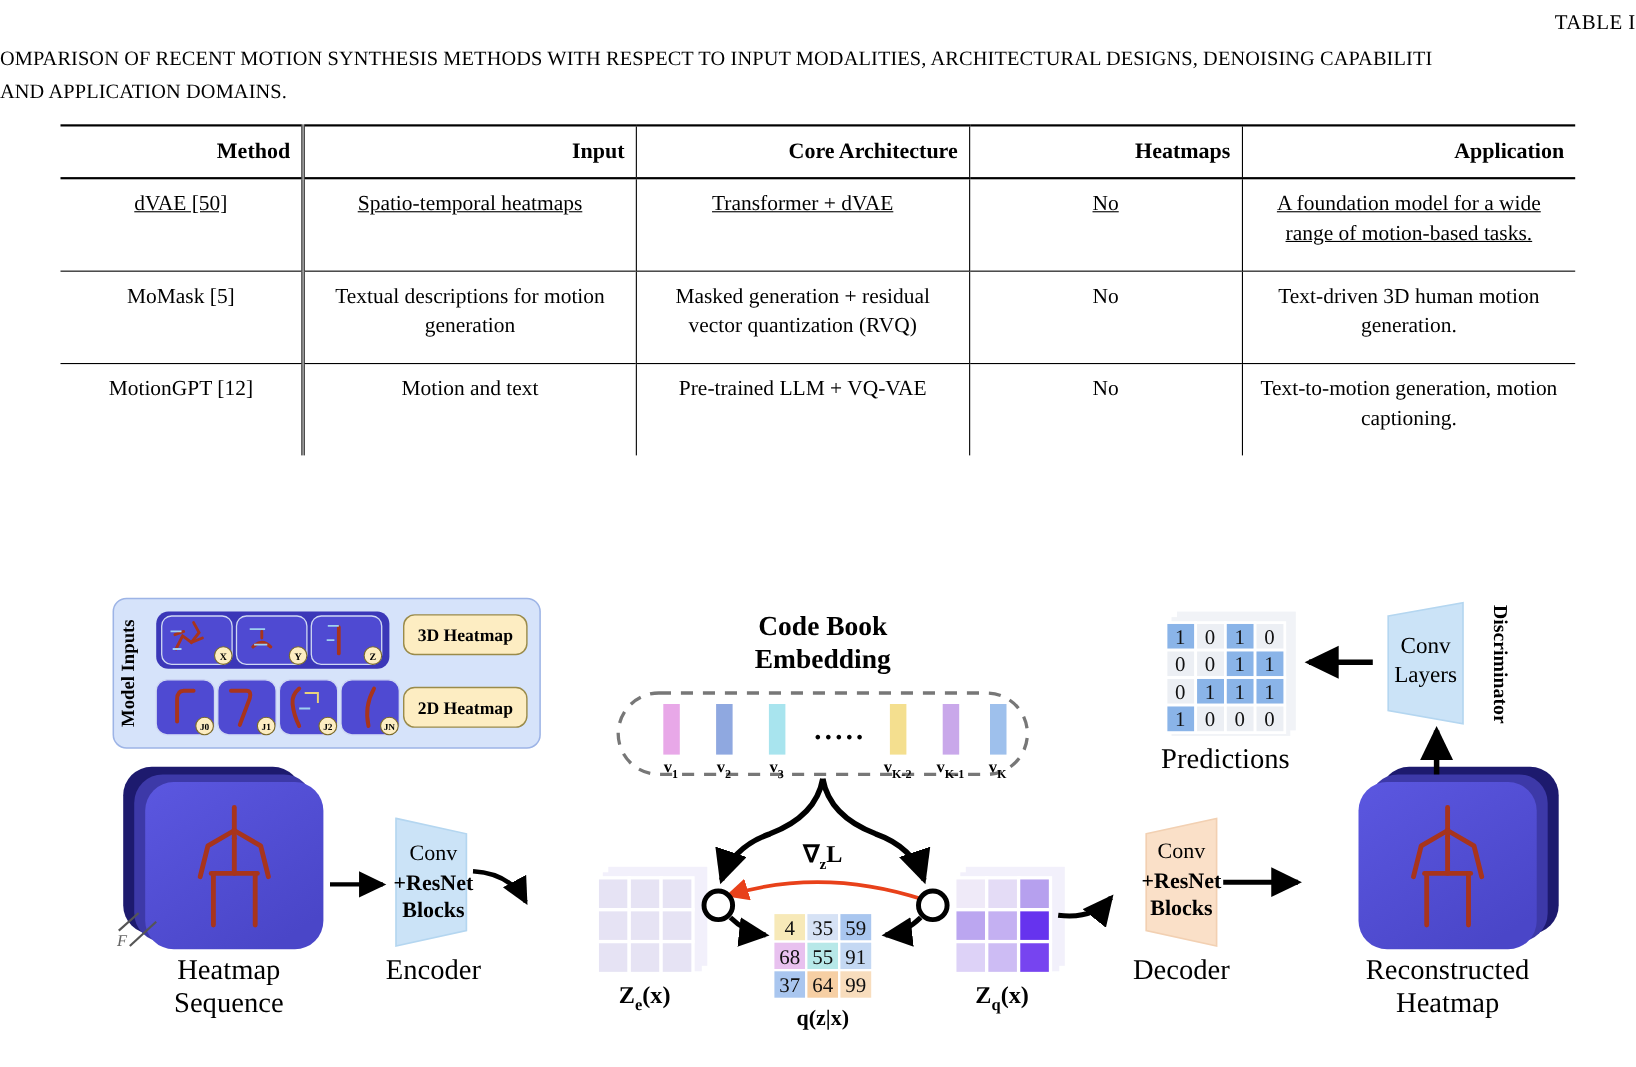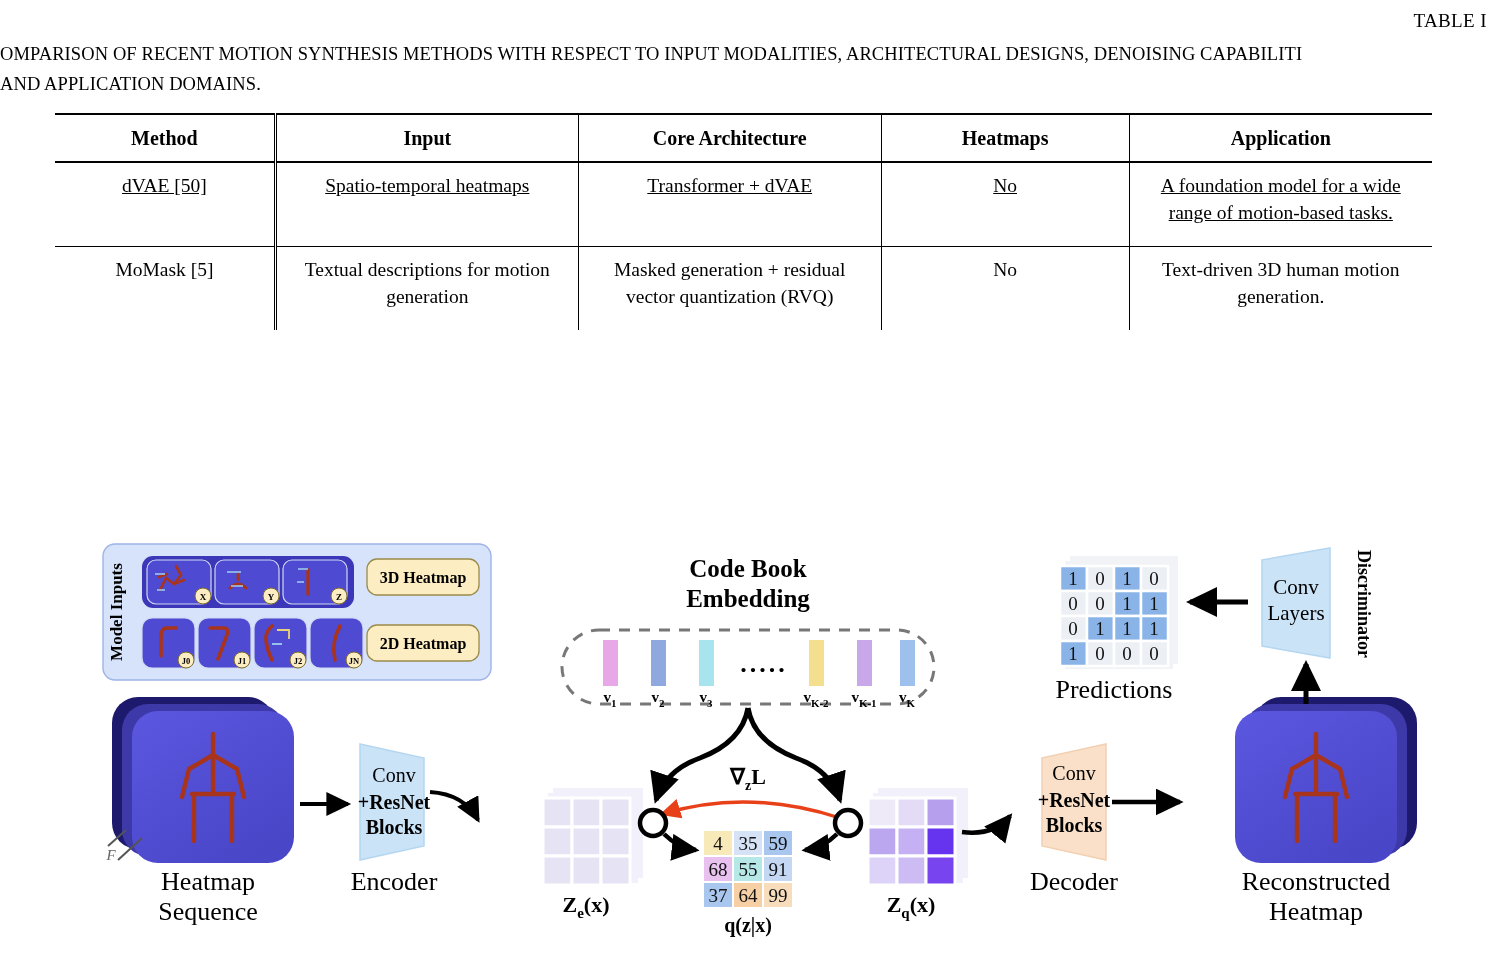--- a/index.html
+++ b/index.html
@@ -37,21 +37,21 @@
     border-collapse:collapse;
     font-size:19.5px;
   }
   table.t1 th, table.t1 td {
     text-align:center;
     vertical-align:top;
     padding:9px 10px 20px 10px;
     line-height:27px;
     font-weight:normal;
   }
-  table.t1 th { font-weight:bold; font-size:20px; padding-bottom:9px; padding-top:10px; }
+  table.t1 th { font-weight:bold; font-size:20px; padding-bottom:9px; padding-top:10px;text-align:right; }
 
   thead tr.hdr th { border-top:2.5px solid #000; border-bottom:1.2px solid #000; }
   tbody tr.firstrow td { border-top:2.2px solid #000;text-decoration:underline; }
   tbody tr.midrow td  { border-top:1.2px solid #000; }
   tbody tr.lastrow td { border-bottom:2.5px solid #000; }
 
   .c-method { width:16%; }
   .c-input  { width:22%; border-left:3.5px double #000; }
   .c-arch   { width:22%; border-left:1.2px solid #000; }
   .c-den    { width:18%; border-left:1.2px solid #000; }
@@ -89,20 +89,27 @@
       <td class="c-den">No</td>
       <td class="c-app">A foundation model for a wide range of motion-based tasks.</td>
     </tr>
     <tr class="midrow">
       <td class="c-method">MoMask [5]</td>
       <td class="c-input">Textual descriptions for motion generation</td>
       <td class="c-arch">Masked generation + residual vector quantization (RVQ)</td>
       <td class="c-den">No</td>
       <td class="c-app">Text-driven 3D human motion generation.</td>
     </tr>
+    <tr class="midrow">
+      <td class="c-method">MotionGPT [12]</td>
+      <td class="c-input">Motion and text</td>
+      <td class="c-arch">Pre-trained LLM + VQ-VAE</td>
+      <td class="c-den">No</td>
+      <td class="c-app">Text-to-motion generation, motion captioning.</td>
+    </tr>
   </tbody>
 </table>
 </div>
 
 <div class="fig">
 <svg width="1487" height="458" viewBox="0 0 1487 458" xmlns="http://www.w3.org/2000/svg">
   <defs>
     <marker id="ah" markerWidth="7" markerHeight="7" refX="5.4" refY="3" orient="auto">
       <path d="M0,0 L6.2,3 L0,6 Z" fill="#000"></path>
     </marker>

